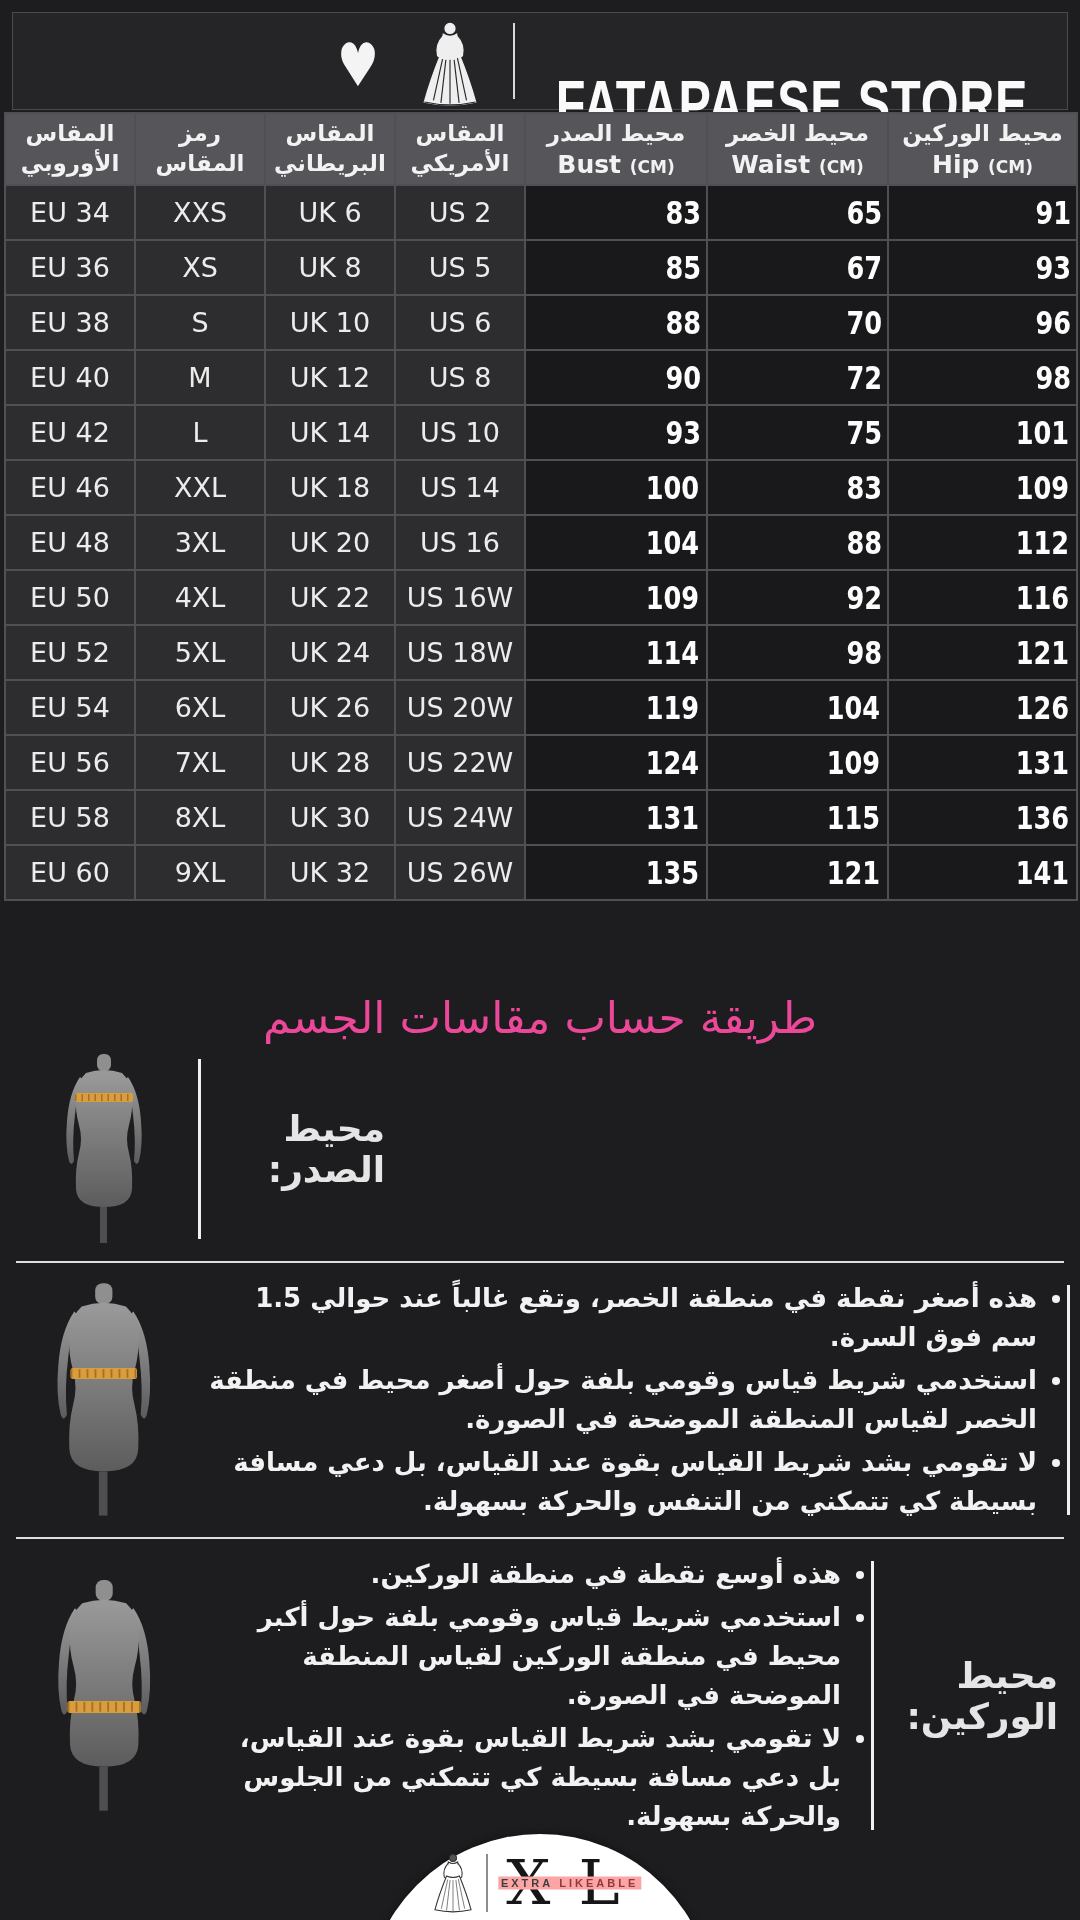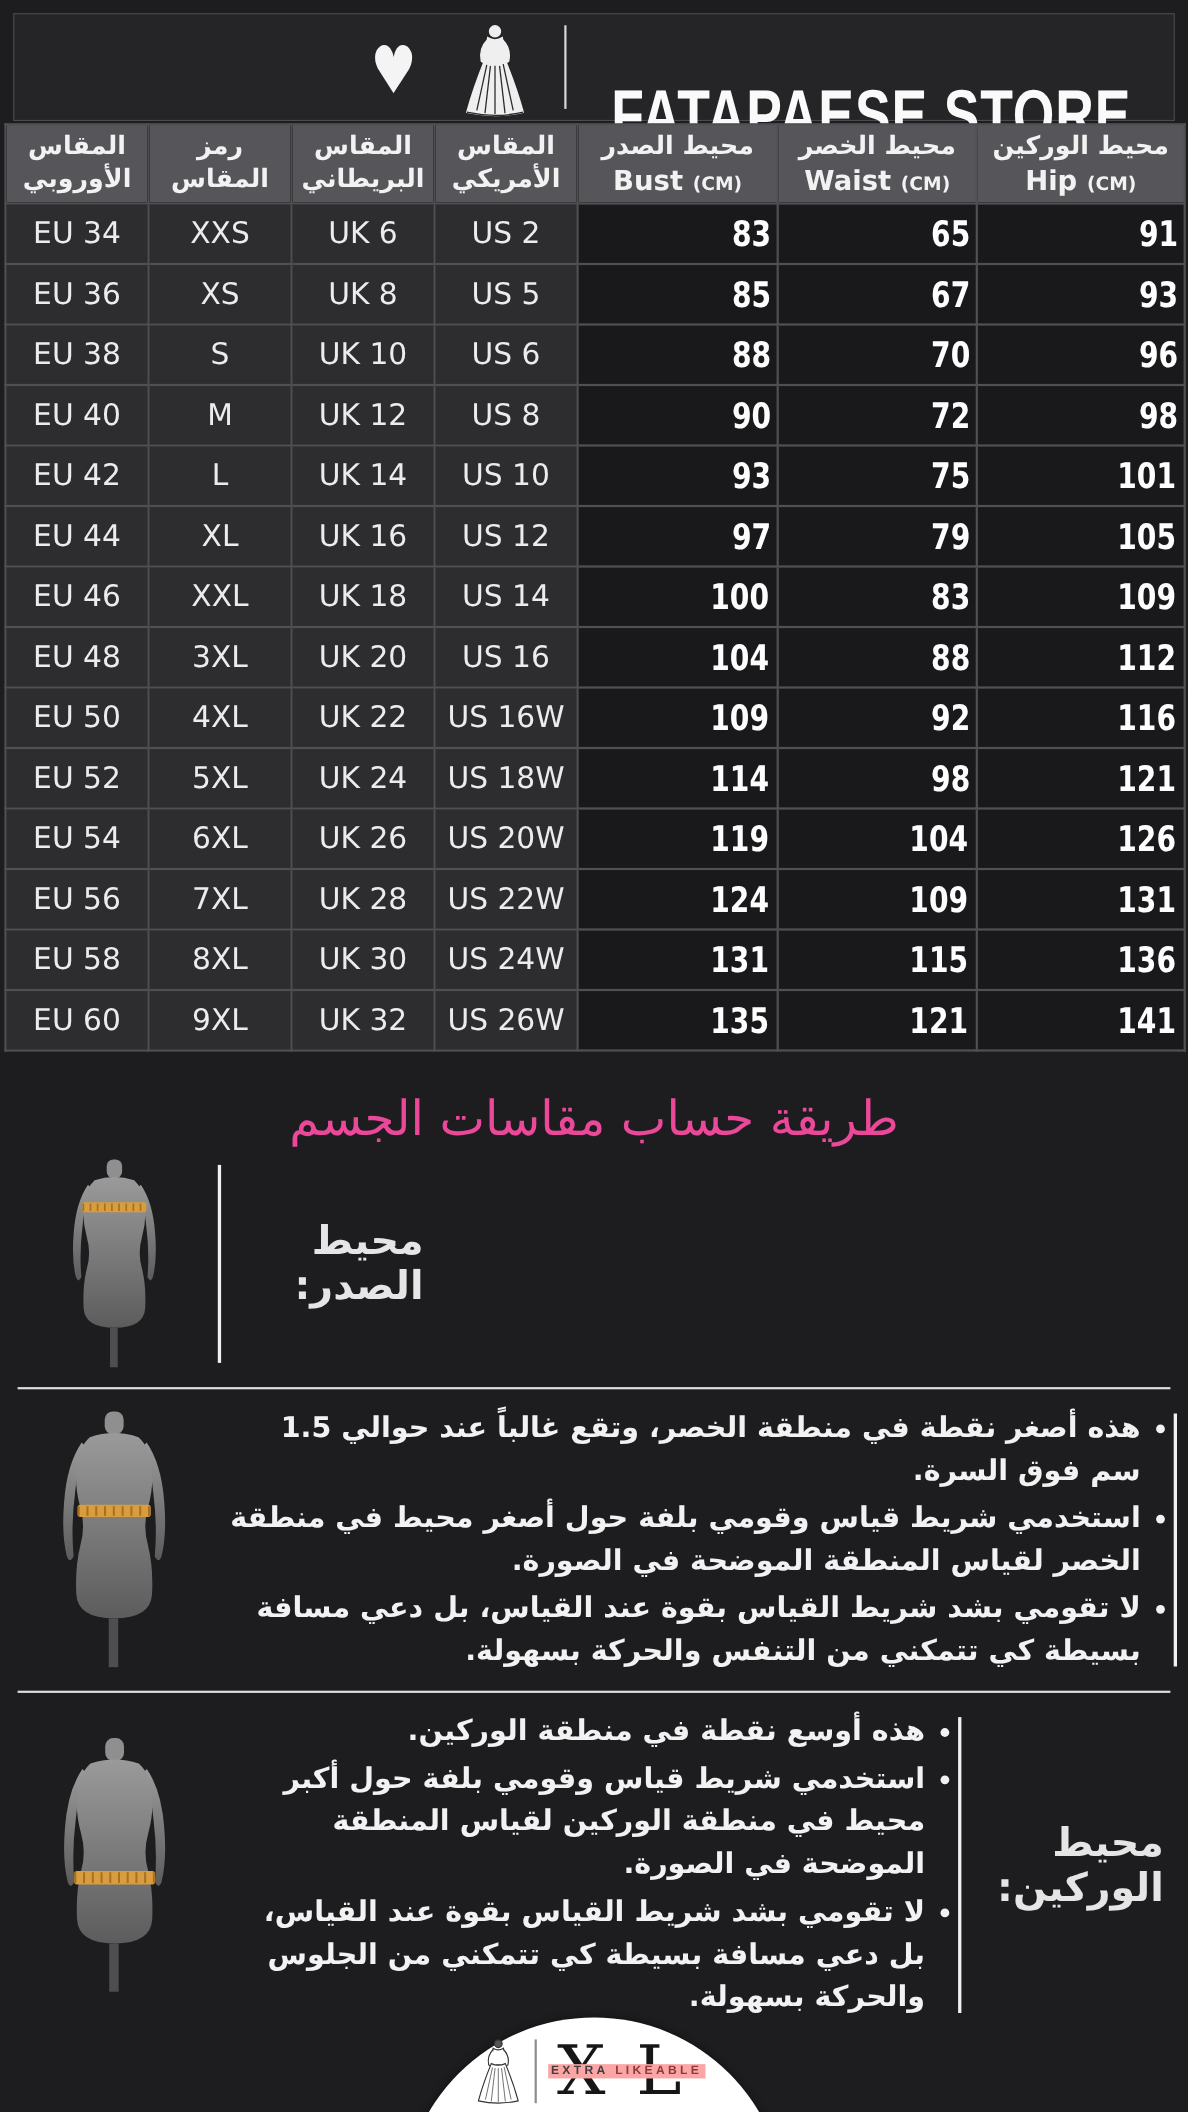--- a/index.html
+++ b/index.html
@@ -192,29 +192,20 @@
   <tr>
     <td class="c-size">EU 42</td>
     <td class="c-size">L</td>
     <td class="c-size">UK 14</td>
     <td class="c-size">US 10</td>
     <td class="c-meas"><span class="num">93</span></td>
     <td class="c-meas"><span class="num">75</span></td>
     <td class="c-meas"><span class="num">101</span></td>
   </tr>
 
-  <tr>
-    <td class="c-size">EU 44</td>
-    <td class="c-size">XL</td>
-    <td class="c-size">UK 16</td>
-    <td class="c-size">US 12</td>
-    <td class="c-meas"><span class="num">97</span></td>
-    <td class="c-meas"><span class="num">79</span></td>
-    <td class="c-meas"><span class="num">105</span></td>
-  </tr>
 
   <tr>
     <td class="c-size">EU 46</td>
     <td class="c-size">XXL</td>
     <td class="c-size">UK 18</td>
     <td class="c-size">US 14</td>
     <td class="c-meas"><span class="num">100</span></td>
     <td class="c-meas"><span class="num">83</span></td>
     <td class="c-meas"><span class="num">109</span></td>
   </tr>

